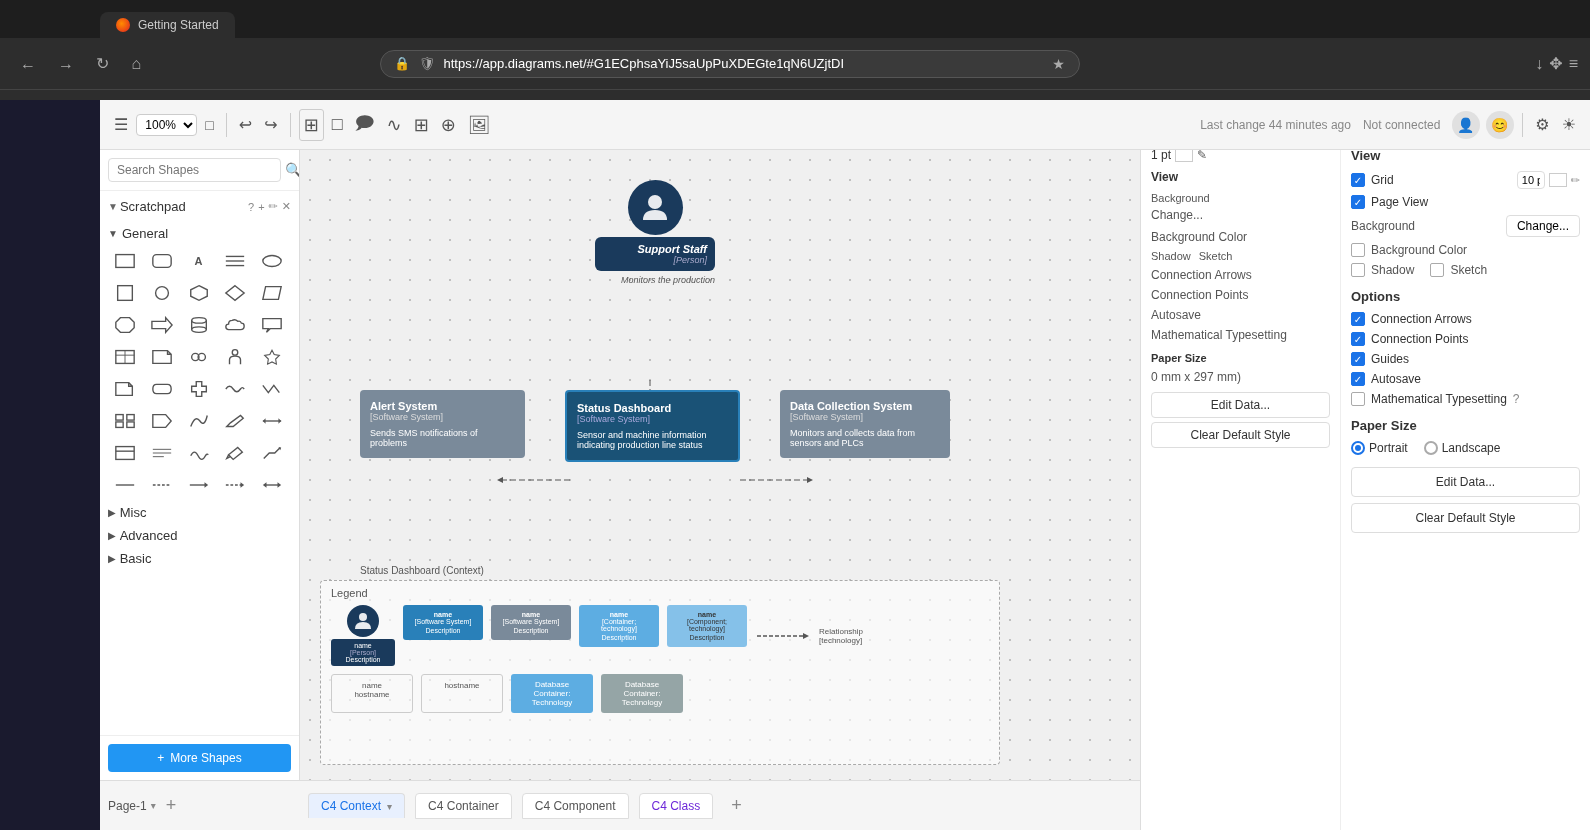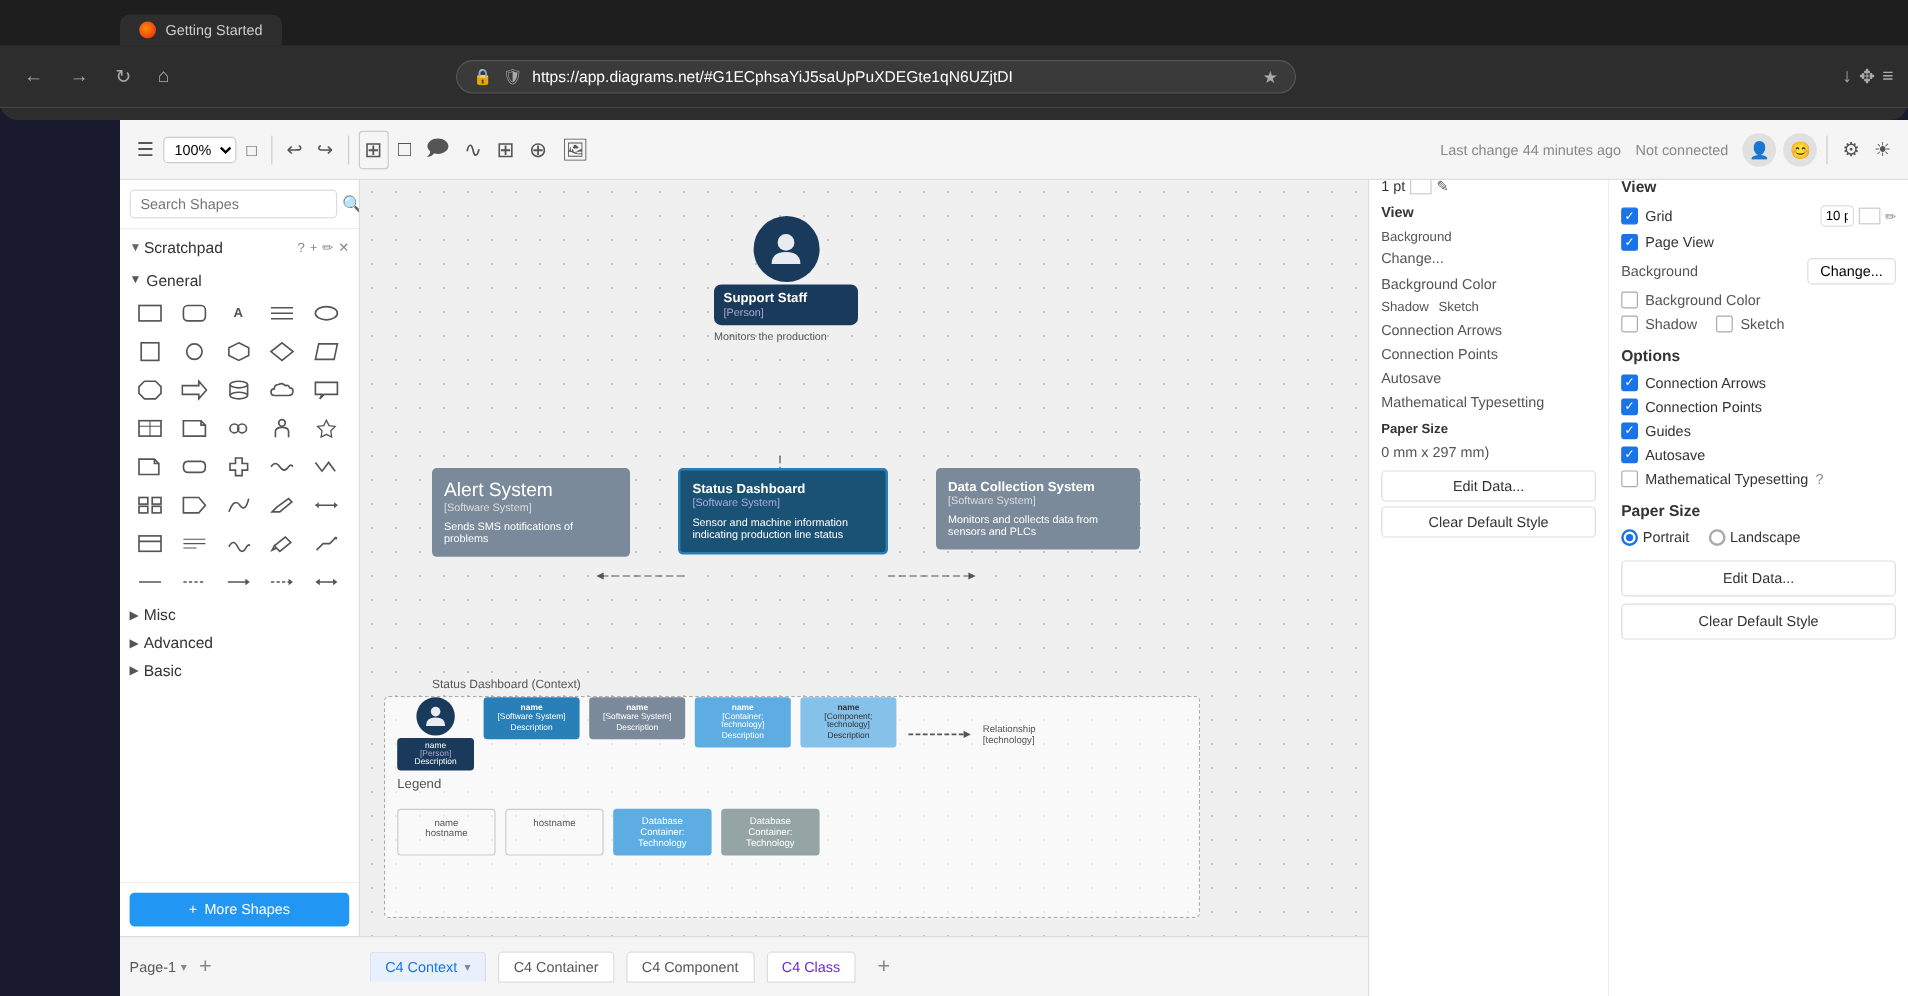--- a/index.html
+++ b/index.html
@@ -9,21 +9,21 @@
     
     ::-webkit-scrollbar { width: 6px; }
     ::-webkit-scrollbar-track { background: #f1f1f1; }
     ::-webkit-scrollbar-thumb { background: #ccc; border-radius: 3px; }
   </style>
 </head>
 <body>
 
 <div style="position:relative; width:1590px; height:830px; overflow:hidden; background:#1a1a2e;">
 
-  <div style="position:absolute; top:0; left:0; right:0; height:100px; background:#2d2d2d; z-index:100;border-radius:15px;">
+  <div style="position:absolute; top:0; left:0; right:0; height:100px; background:#2d2d2d; z-index:100;">
 
     <div style="background:#1e1e1e; height:38px; display:flex; align-items:flex-end; padding:0 100px;">
       <div style="background:#2d2d2d; color:#ccc; font-size:12px; padding:6px 16px; border-radius:8px 8px 0 0; display:flex; align-items:center; gap:8px;">
         <div style="width:14px;height:14px;background:radial-gradient(circle at 40% 40%, #ff8c00, #e02020);border-radius:50%;"></div>
         <span>Getting Started</span>
       </div>
     </div>
 
     <div style="background:#2d2d2d; height:52px; display:flex; align-items:center; padding:0 12px; gap:6px; border-bottom:1px solid #444;">
       <button class="nav-btn">←</button>
@@ -378,55 +378,56 @@
         <line x1="270" y1="330" x2="200" y2="330" stroke="#555" stroke-width="1" stroke-dasharray="6,3" marker-end="url(#arrow)"></line>
 
         <line x1="440" y1="330" x2="510" y2="330" stroke="#555" stroke-width="1" stroke-dasharray="6,3" marker-end="url(#arrow)"></line>
         <defs>
           <marker id="arrow" markerWidth="6" markerHeight="6" refX="3" refY="3" orient="auto">
             <path d="M0,0 L0,6 L6,3 z" fill="#555"></path>
           </marker>
         </defs>
       </svg>
 
-      <div style="position:absolute;top:30px;left:295px;width:120px;text-align:left;">
+      <div style="position:absolute;top:30px;left:295px;width:120px;text-align:right;font-style:italic;">
         <div style="width:55px;height:55px;background:#1a3a5c;border-radius:50%;margin:0 auto;display:flex;align-items:center;justify-content:center;">
           <svg width="32" height="32" viewBox="0 0 32 32">
               <circle cx="16" cy="10" r="7" fill="white" opacity="0.9"></circle>
               <path d="M4,28 Q4,18 16,18 Q28,18 28,28" fill="white" opacity="0.9"></path>
             </svg>
         </div>
         <div style="background:#1a3a5c;border-radius:6px;padding:6px 8px;color:white;margin-top:2px;">
           <div style="font-weight:bold;font-size:11px;">Support Staff</div>
           <div style="font-size:9px;color:#aac;">[Person]</div>
         </div>
         <div style="font-size:9px;color:#555;margin-top:4px;">Monitors the production</div>
       </div>
 
       <div style="position:absolute;top:240px;left:60px;width:165px;background:#7a8a9a;border-radius:4px;padding:10px;color:white;">
-        <div style="font-weight:normal;font-size:16px;">Alert System</div>
+        <div style="font-weight:bold;font-size:11px;">Alert System</div>
         <div style="font-size:9px;color:#ddd;margin-bottom:6px;">[Software System]</div>
         <div style="font-size:9px;">Sends SMS notifications of problems</div>
       </div>
 
       <div style="position:absolute;top:240px;left:265px;width:175px;background:#1a5276;border-radius:4px;padding:10px;color:white;border:2px solid #2980b9;">
         <div style="font-weight:bold;font-size:11px;">Status Dashboard</div>
         <div style="font-size:9px;color:#aad;margin-bottom:6px;">[Software System]</div>
         <div style="font-size:9px;">Sensor and machine information indicating production line status</div>
       </div>
 
       <div style="position:absolute;top:240px;left:480px;width:170px;background:#7a8a9a;border-radius:4px;padding:10px;color:white;">
         <div style="font-weight:bold;font-size:11px;">Data Collection System</div>
         <div style="font-size:9px;color:#ddd;margin-bottom:6px;">[Software System]</div>
         <div style="font-size:9px;">Monitors and collects data from sensors and PLCs</div>
       </div>
 
       <div style="position:absolute;top:415px;left:60px;font-size:10px;color:#555;">Status Dashboard (Context)</div>
 
       <div style="position:absolute;top:430px;left:20px;width:680px;height:185px;border:1px dashed #aaa;border-radius:4px;background:rgba(255,255,255,0.6);">
+        <div style="font-size:11px;color:#555;padding:6px 10px;">Legend</div>
         <div style="display:flex;gap:8px;padding:0 10px;flex-wrap:wrap;">
 
           <div style="text-align:center;width:64px;">
             <div style="width:32px;height:32px;background:#1a3a5c;border-radius:50%;margin:0 auto 2px;display:flex;align-items:center;justify-content:center;">
               <svg width="20" height="20" viewBox="0 0 20 20">
                   <circle cx="10" cy="6" r="4" fill="white" opacity="0.9"></circle>
                   <path d="M2,18 Q2,11 10,11 Q18,11 18,18" fill="white" opacity="0.9"></path>
                 </svg>
             </div>
             <div style="background:#1a3a5c;color:white;border-radius:3px;padding:3px 4px;font-size:7px;">
@@ -461,21 +462,20 @@
           </div>
 
           <div style="display:flex;align-items:center;gap:4px;font-size:8px;color:#555;">
             <svg width="60" height="14">
                 <line x1="2" y1="7" x2="50" y2="7" stroke="#555" stroke-width="1.5" stroke-dasharray="4,2"></line>
                 <polygon points="48,4 54,7 48,10" fill="#555"></polygon>
               </svg>
             <span>Relationship<br>[technology]</span>
           </div>
         </div>
-        <div style="font-size:11px;color:#555;padding:6px 10px;">Legend</div>
 
         <div style="display:flex;gap:8px;padding:8px 10px;">
           <div style="border:1px solid #ccc;border-radius:3px;padding:6px;font-size:8px;color:#555;width:82px;text-align:center;">
             <div>name</div>
               <div>hostname</div>
           </div>
           <div style="border:1px solid #ccc;border-radius:3px;padding:6px;font-size:8px;color:#555;width:82px;text-align:center;">
             <div>hostname</div>
           </div>
           <div style="background:#5dade2;color:white;border-radius:3px;padding:6px;font-size:8px;width:82px;text-align:center;">

